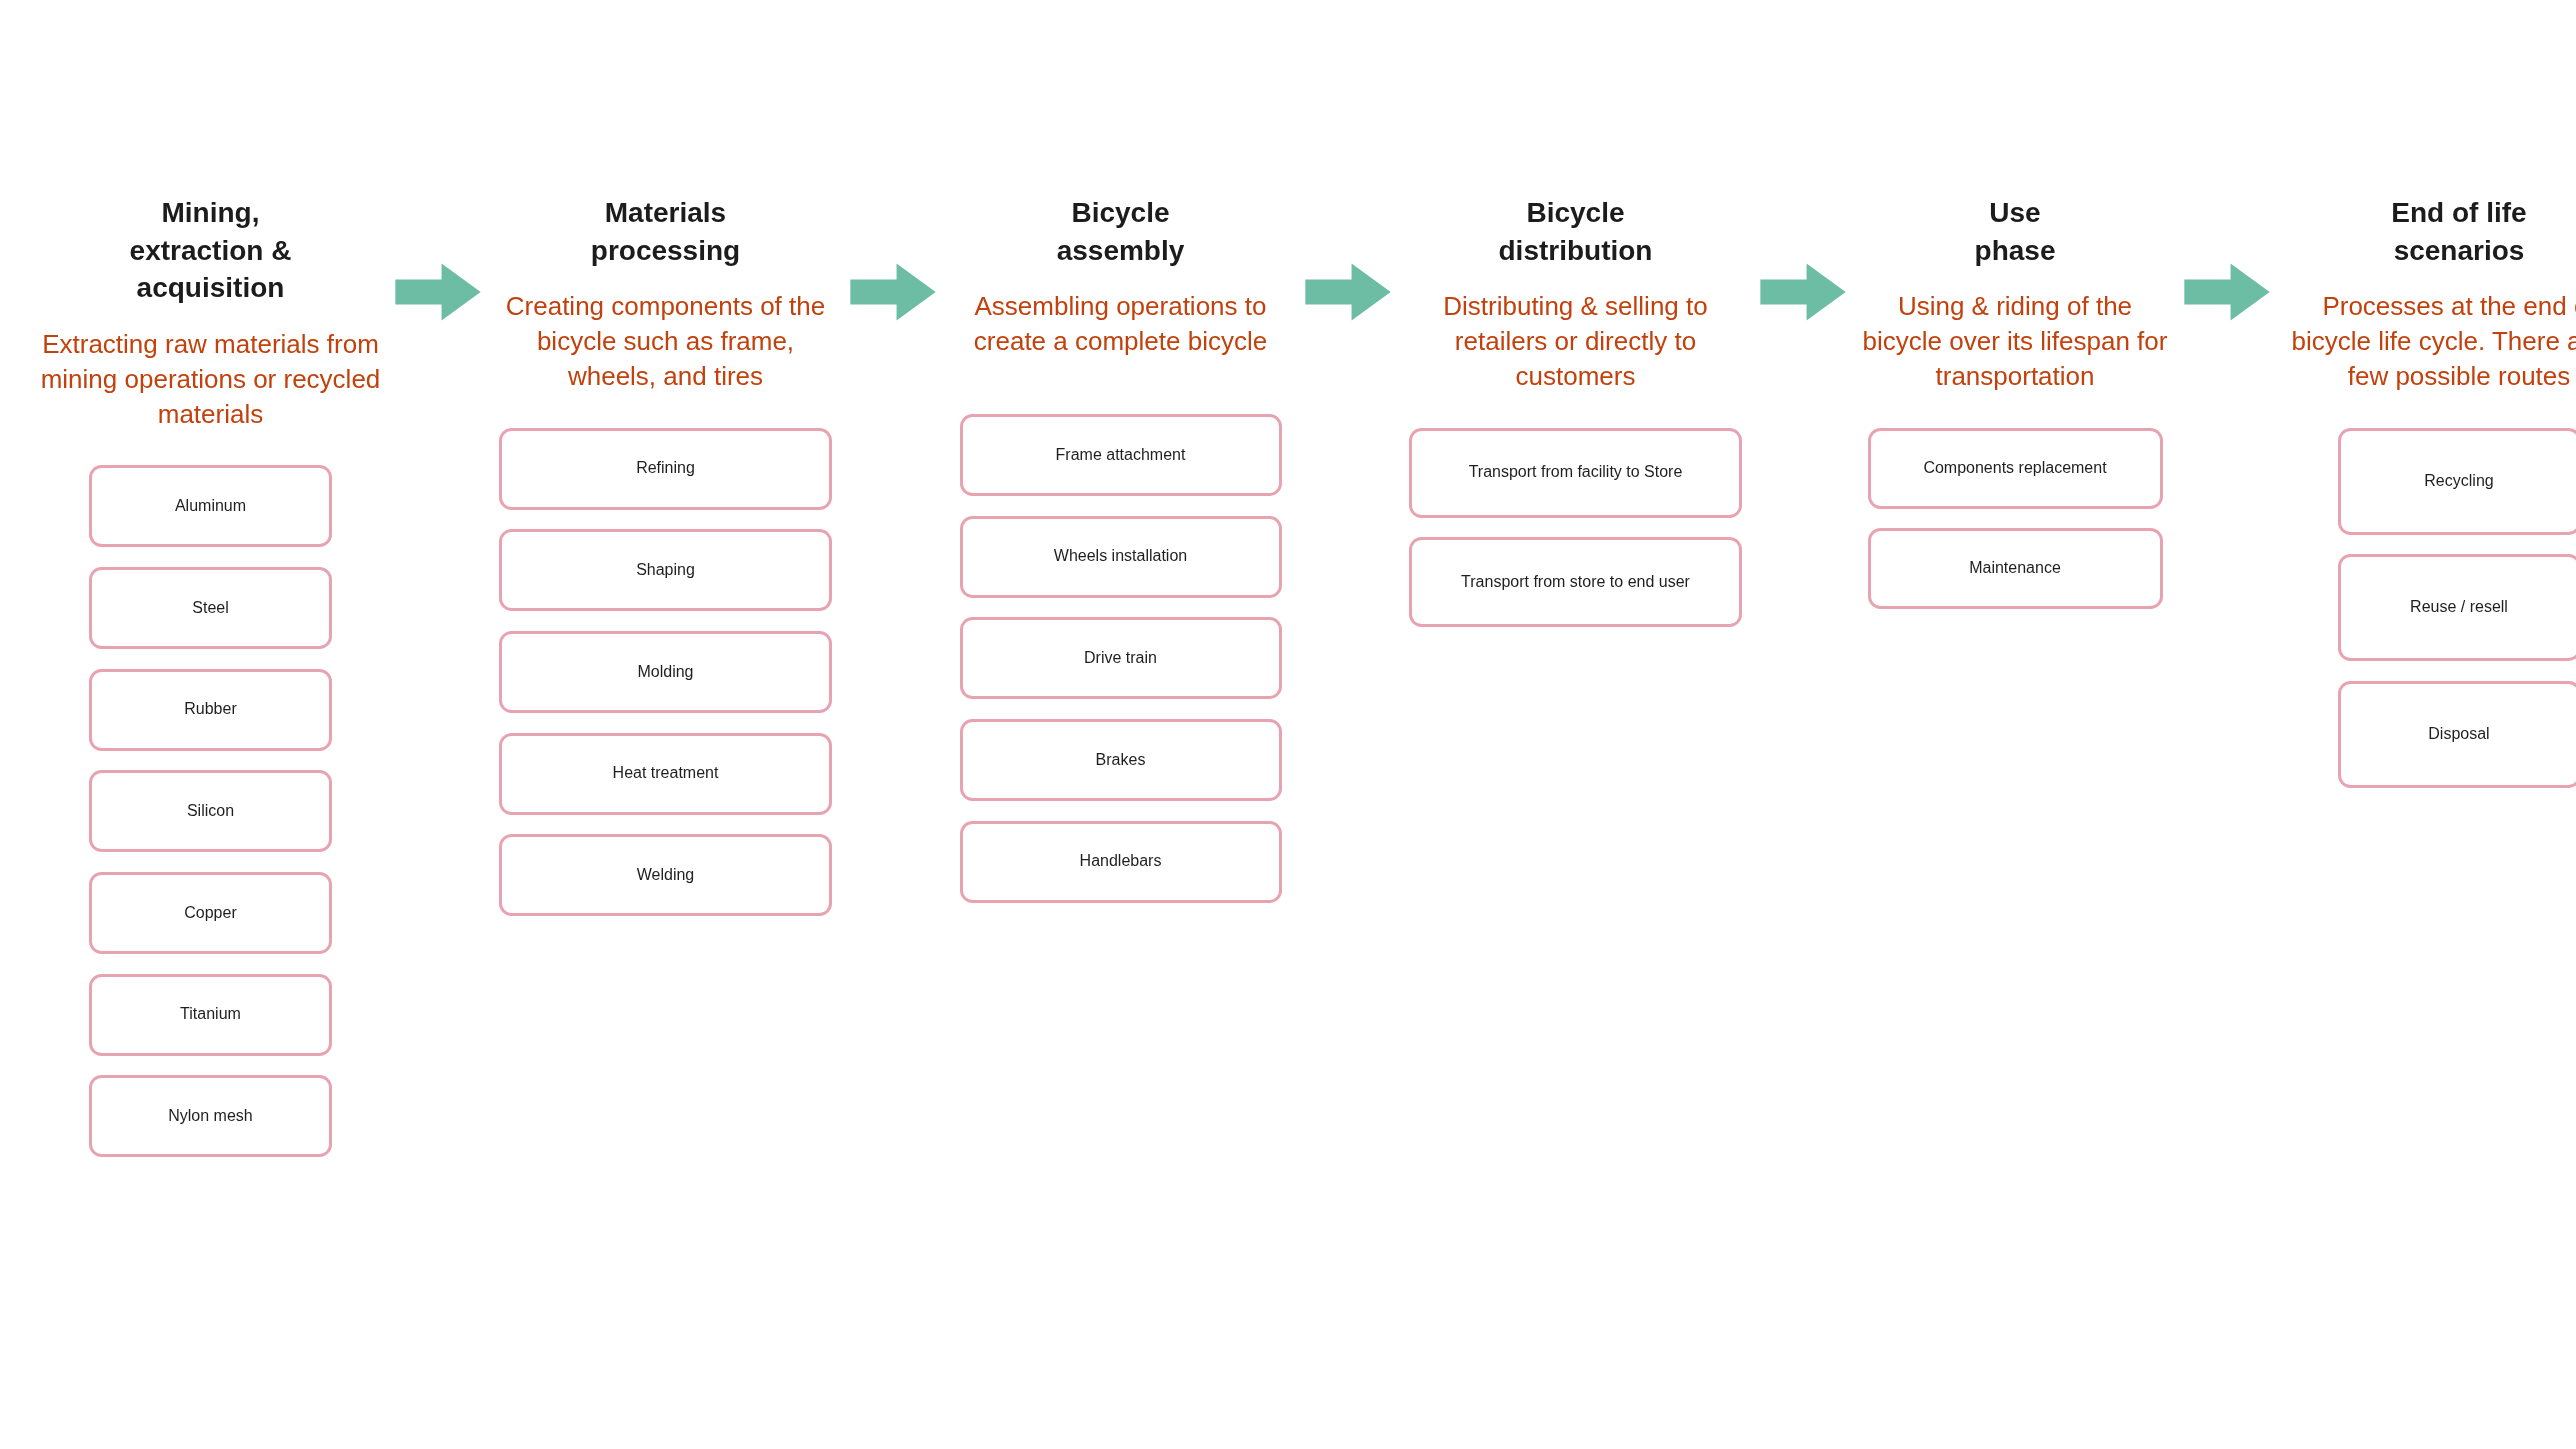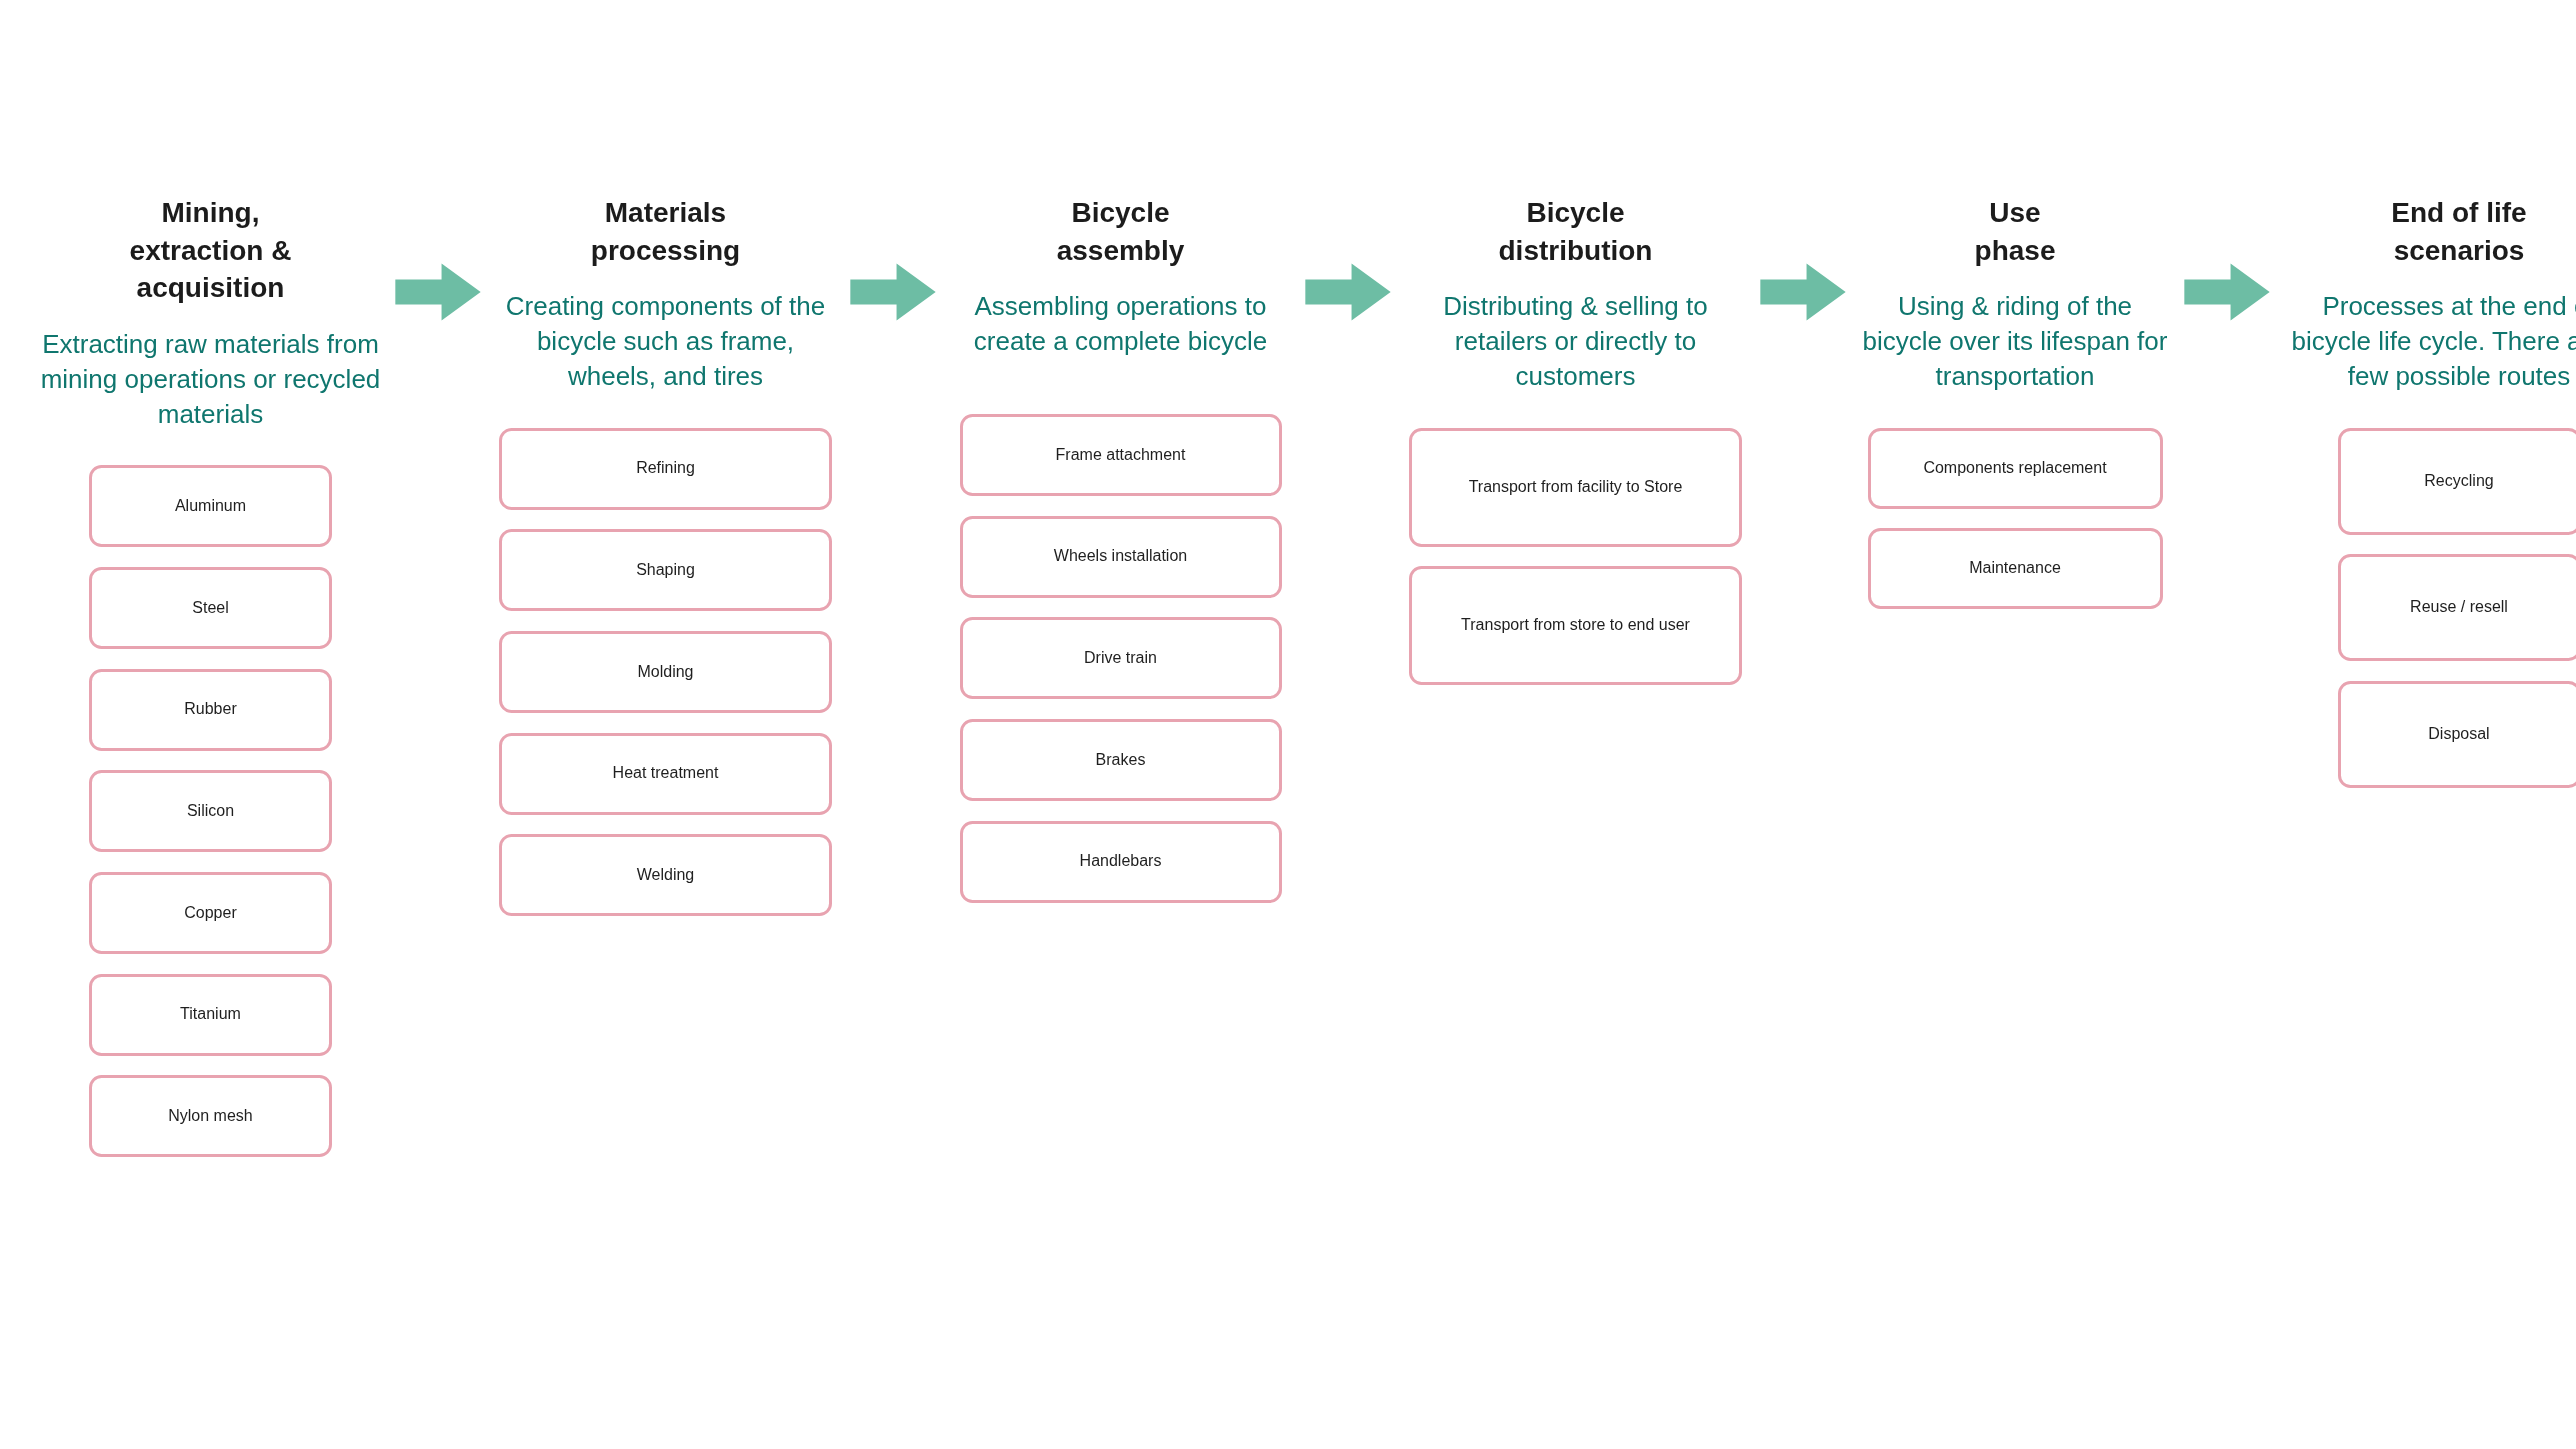--- a/index.html
+++ b/index.html
@@ -54,21 +54,21 @@
     text-align: center;
     color: #1c1c1c;
     width: 100%;
     padding-top: 1.8px;
   }
 
   .col-desc {
     font-size: 26px;
     line-height: 1.34;
     text-align: center;
-    color: #0f766e;
+    color: #c2410c;
     width: 100%;
     margin-top: 19.7px;
   }
 
   .header-block {
     width: 100%;
     min-height: 188px;
     display: flex;
     flex-direction: column;
     align-items: center;
@@ -95,21 +95,21 @@
     line-height: 1.3;
     color: #1f1f1f;
     margin-bottom: 19.7px;
     padding: 5.4px 12.5px;
   }
 
   
   .col1 .node { width: 243px; height: 82px; }
   .col2 .node { width: 333px; height: 82px; }
   .col3 .node { width: 322px; height: 82px; }
-  .col4 .node { width: 333px; height: 119px; margin-bottom: 19.7px; }
+  .col4 .node { width: 333px; height: 90px; margin-bottom: 19.7px; }
   .col5 .node { width: 295px; height: 81px; margin-bottom: 19.7px; }
   .col6 .node { width: 243px; height: 107px; margin-bottom: 19.7px; }
 
   
   .arrow-slot {
     flex: 0 0 auto;
     width: 106px;
     display: flex;
     justify-content: center;
     align-items: flex-start;

